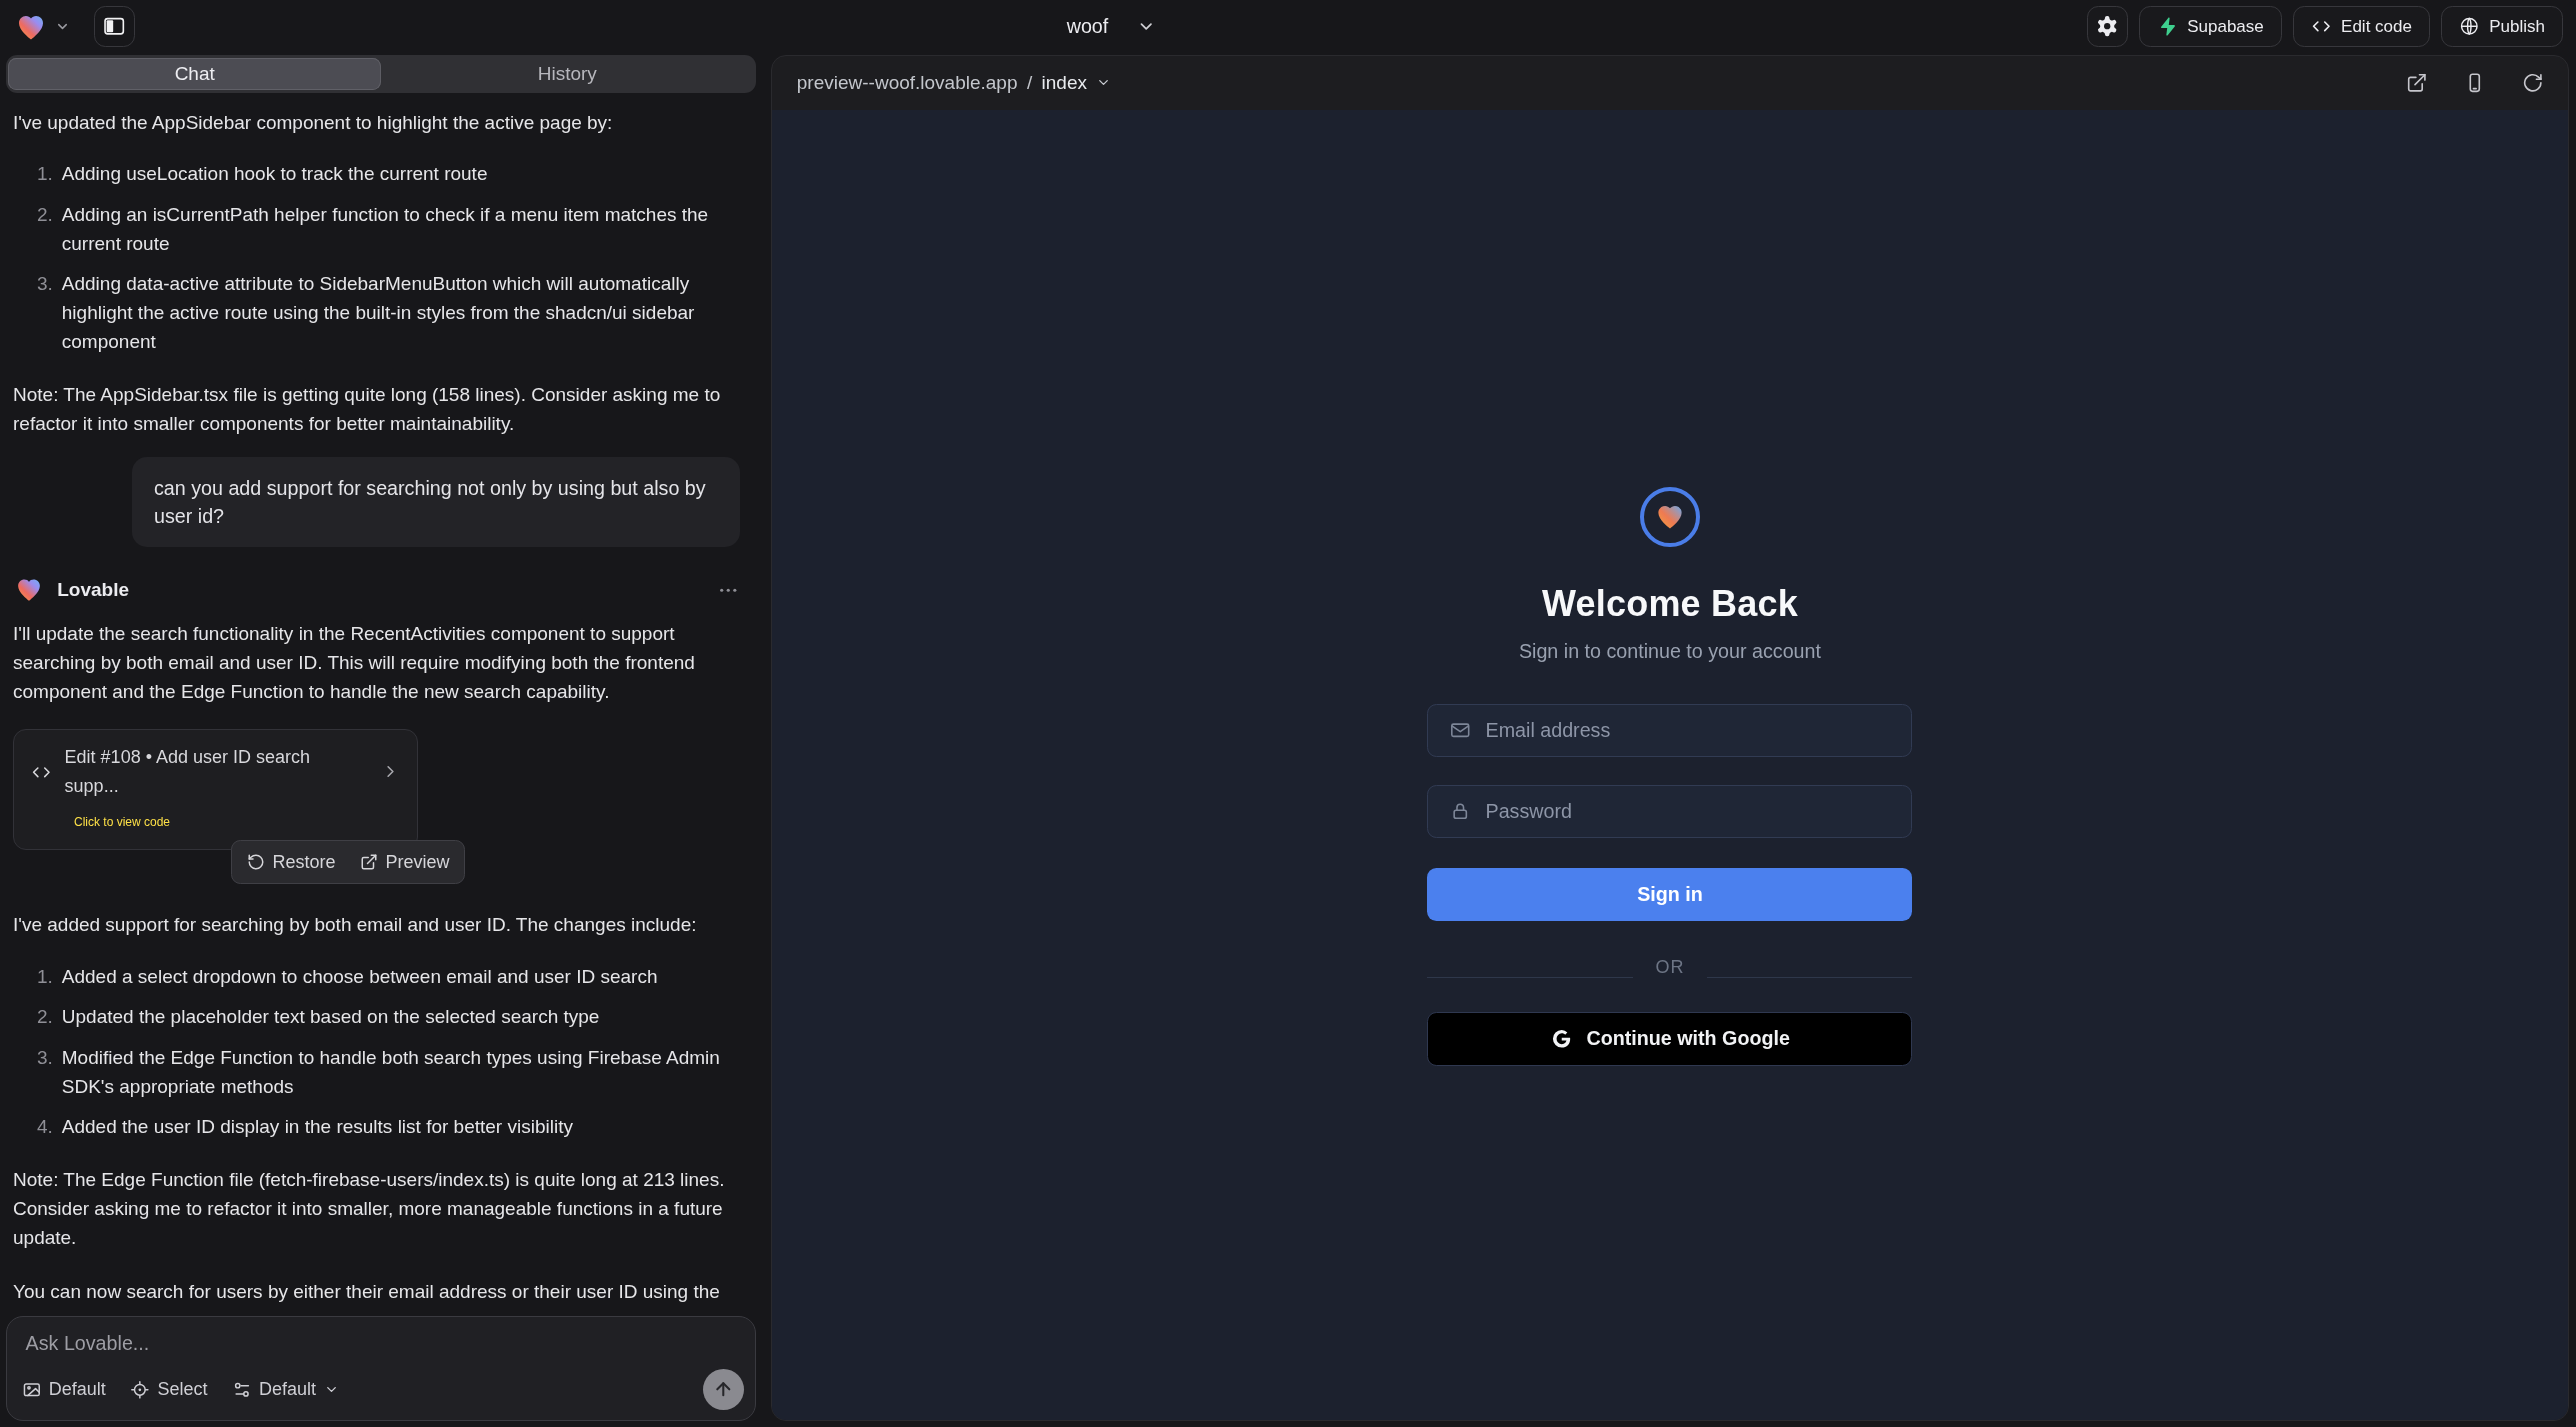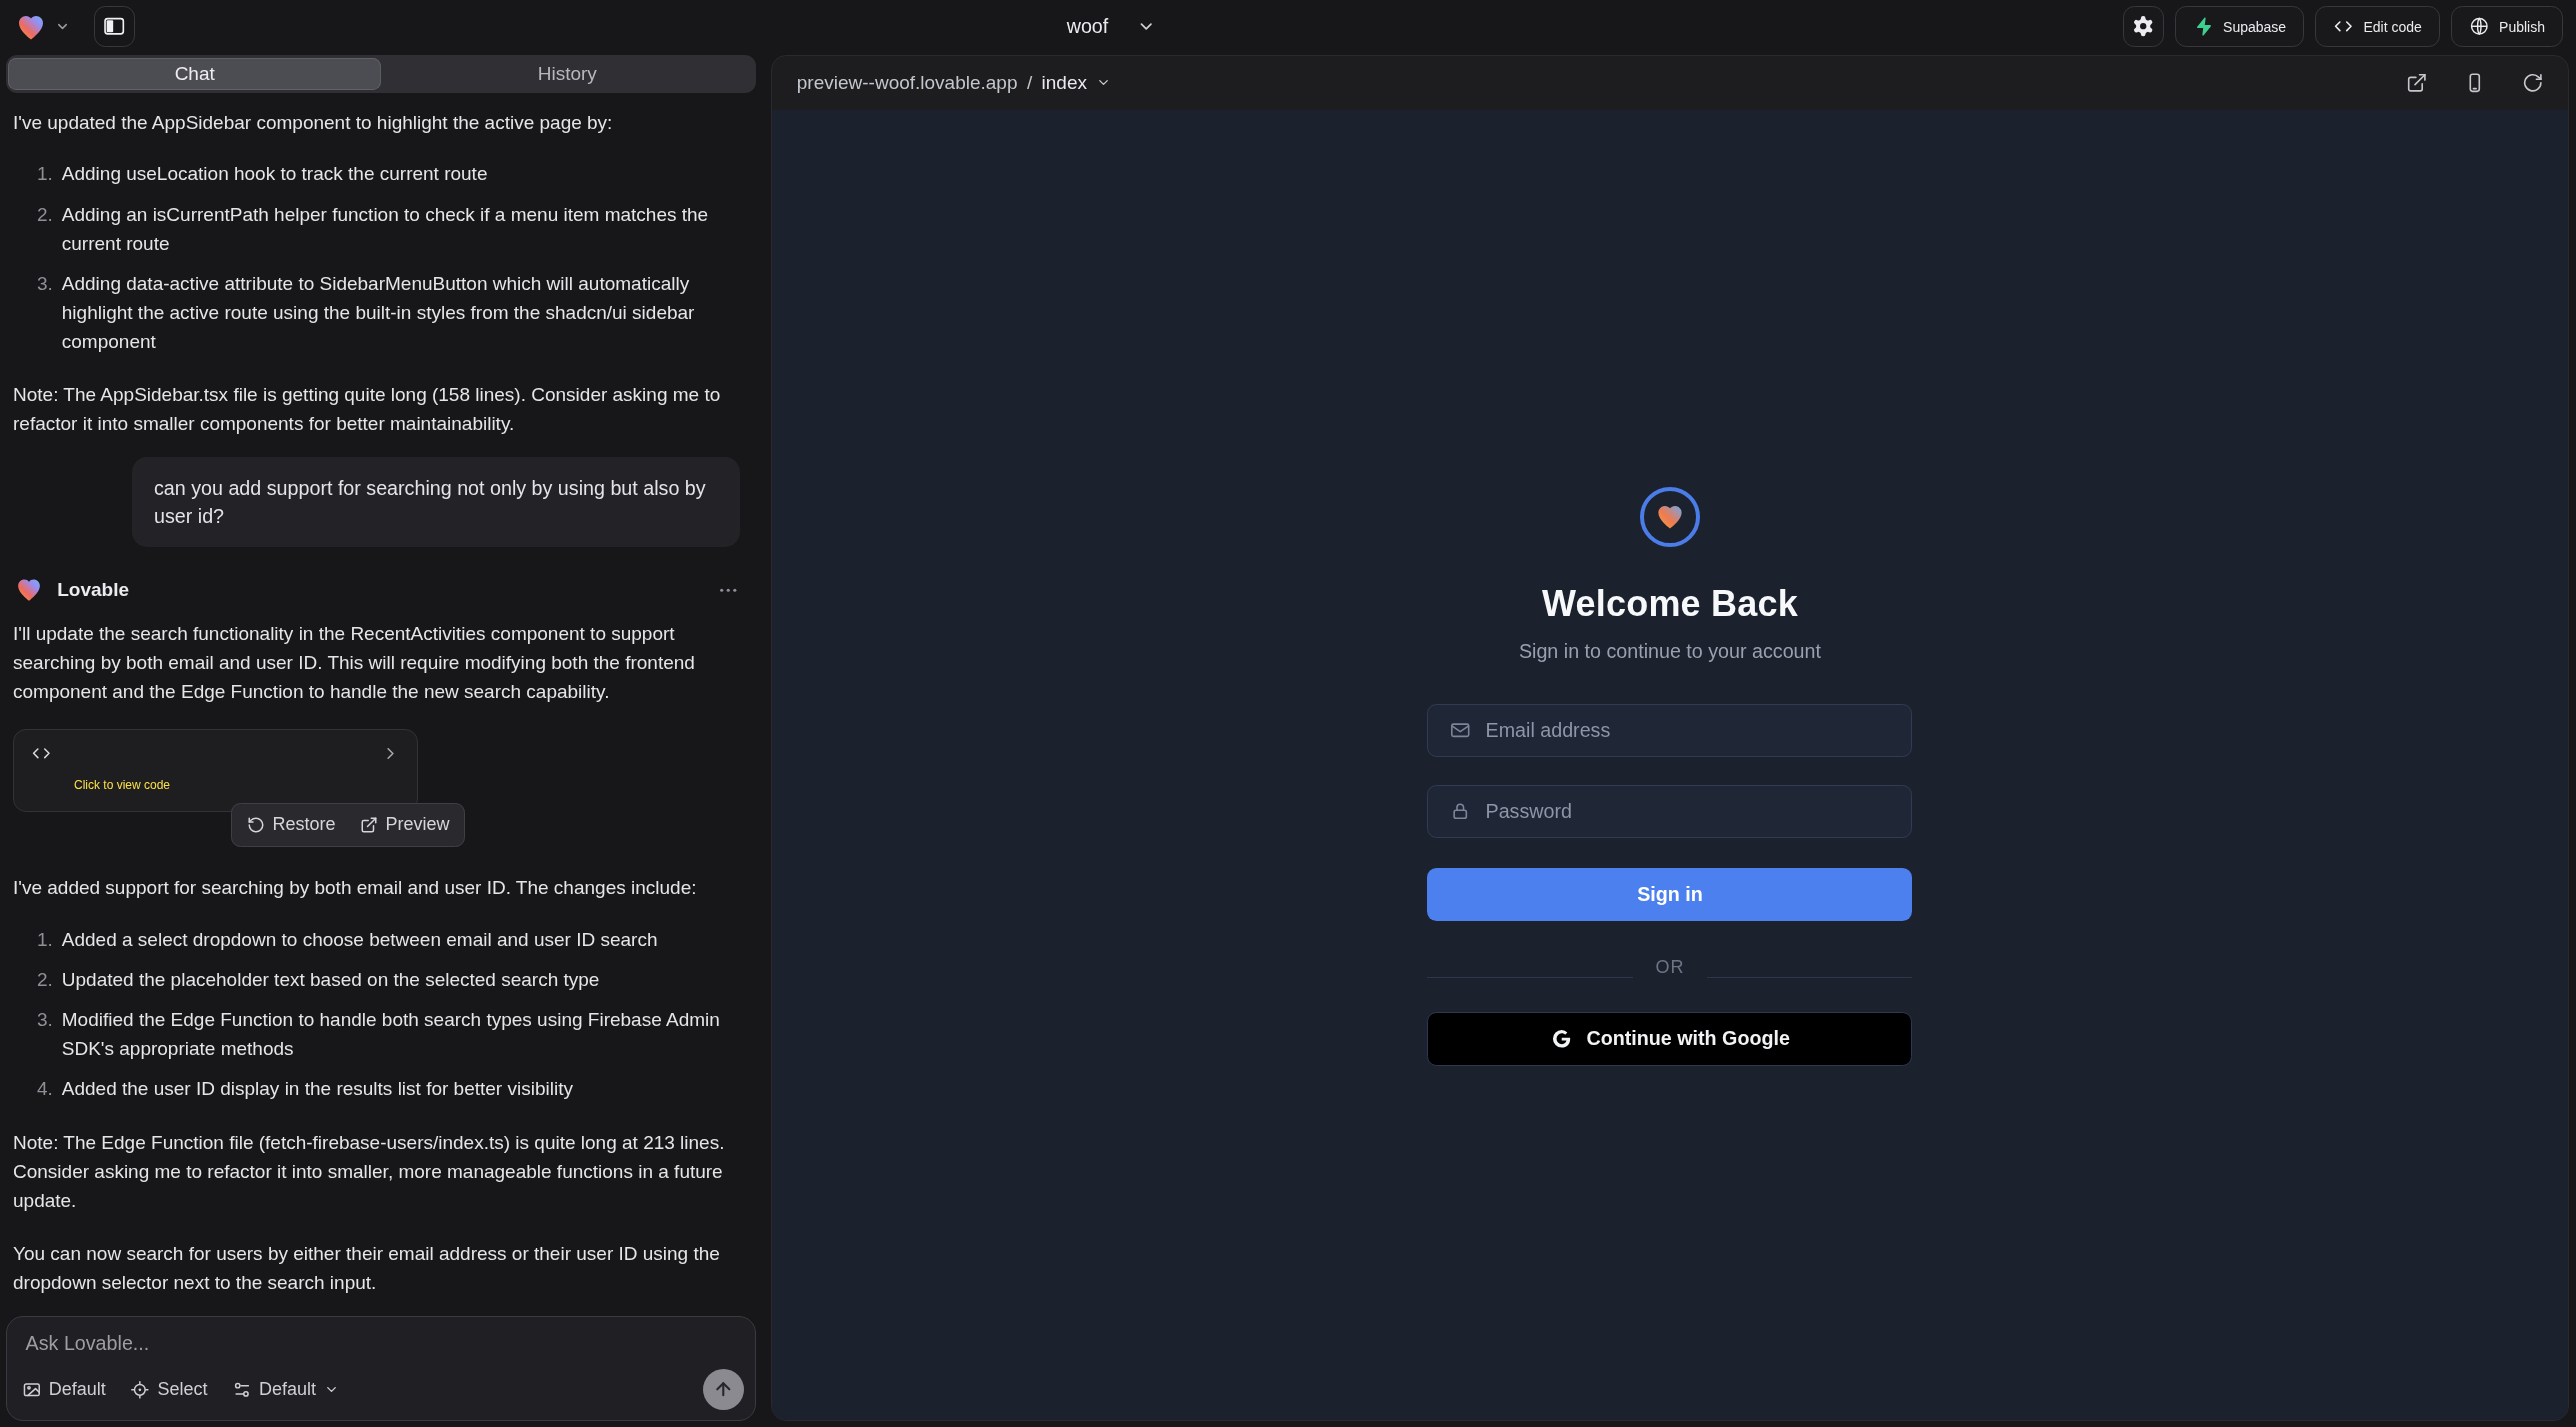--- a/index.html
+++ b/index.html
@@ -12,21 +12,21 @@
   .tb-left { display:flex; align-items:center; gap:7.5px; }
   .logo-btn { display:flex; align-items:center; gap:5.6px; cursor:pointer; }
   .icon { display:inline-flex; align-items:center; justify-content:center; }
   .sq-btn { width:41px; height:41px; border:0.9px solid #37373c; border-radius:11.3px; background:transparent;
             display:flex; align-items:center; justify-content:center; margin-left:17px; cursor:pointer; }
   .topbar-center { position:absolute; left:1111px; top:0; height:53px; transform:translateX(-50%);
                    display:flex; align-items:center; gap:28px; cursor:pointer; }
   .project-name { font-size:19.7px; color:#ececf0; font-weight:500; }
   .topbar-right { margin-left:auto; display:flex; align-items:center; gap:11.3px; }
   .tb-btn { height:41px; border:0.9px solid #37373c; border-radius:11.3px; background:#19191c; color:#ececf0;
-            font-size:14px; font-weight:500; display:flex; align-items:center; gap:9.4px; padding:0 17px; cursor:pointer; }
+            font-size:17px; font-weight:500; display:flex; align-items:center; gap:9.4px; padding:0 17px; cursor:pointer; }
   .tb-btn.icononly { width:41px; padding:0; justify-content:center; }
 
   
   .main { display:flex; height:1375px; }
 
   
   .chat-panel { width:762px; display:flex; flex-direction:column; padding-top:1.9px; }
   .tabbar { margin:0 5.6px; height:38px; background:#303034; border-radius:11.3px; padding:2.8px; display:flex; flex:none; }
   .tab { flex:1; border-radius:8.4px; display:flex; align-items:center; justify-content:center;
          font-size:19px; color:#b7b7bd; cursor:pointer; }
@@ -231,20 +231,21 @@
         <p class="msg-p msg2-intro">I'll update the search functionality in the RecentActivities component to support searching by both email and user ID. This will require modifying both the frontend component and the Edge Function to handle the new search capability.</p>
 
         <div class="edit-card">
           <div class="edit-card-row1">
             <span class="icon">
               <svg width="20.6" height="20.6" viewBox="0 0 24 24" fill="none" stroke="#d8d8dc" stroke-width="1.8" stroke-linecap="round" stroke-linejoin="round">
                   <path d="m8 7-5 5 5 5"></path>
                   <path d="m16 7 5 5-5 5"></path>
                 </svg>
             </span>
+            <span>Edit #108 • Add user ID search supp...</span>
             <span class="edit-card-chevron icon">
               <svg width="19" height="19" viewBox="0 0 24 24" fill="none" stroke="#a8a8ae" stroke-width="2" stroke-linecap="round" stroke-linejoin="round">
                   <path d="m9 6 6 6-6 6"></path>
                 </svg>
             </span>
           </div>
           <div class="edit-card-sub">Click to view code</div>
         </div>
 
         <div class="card-actions">

